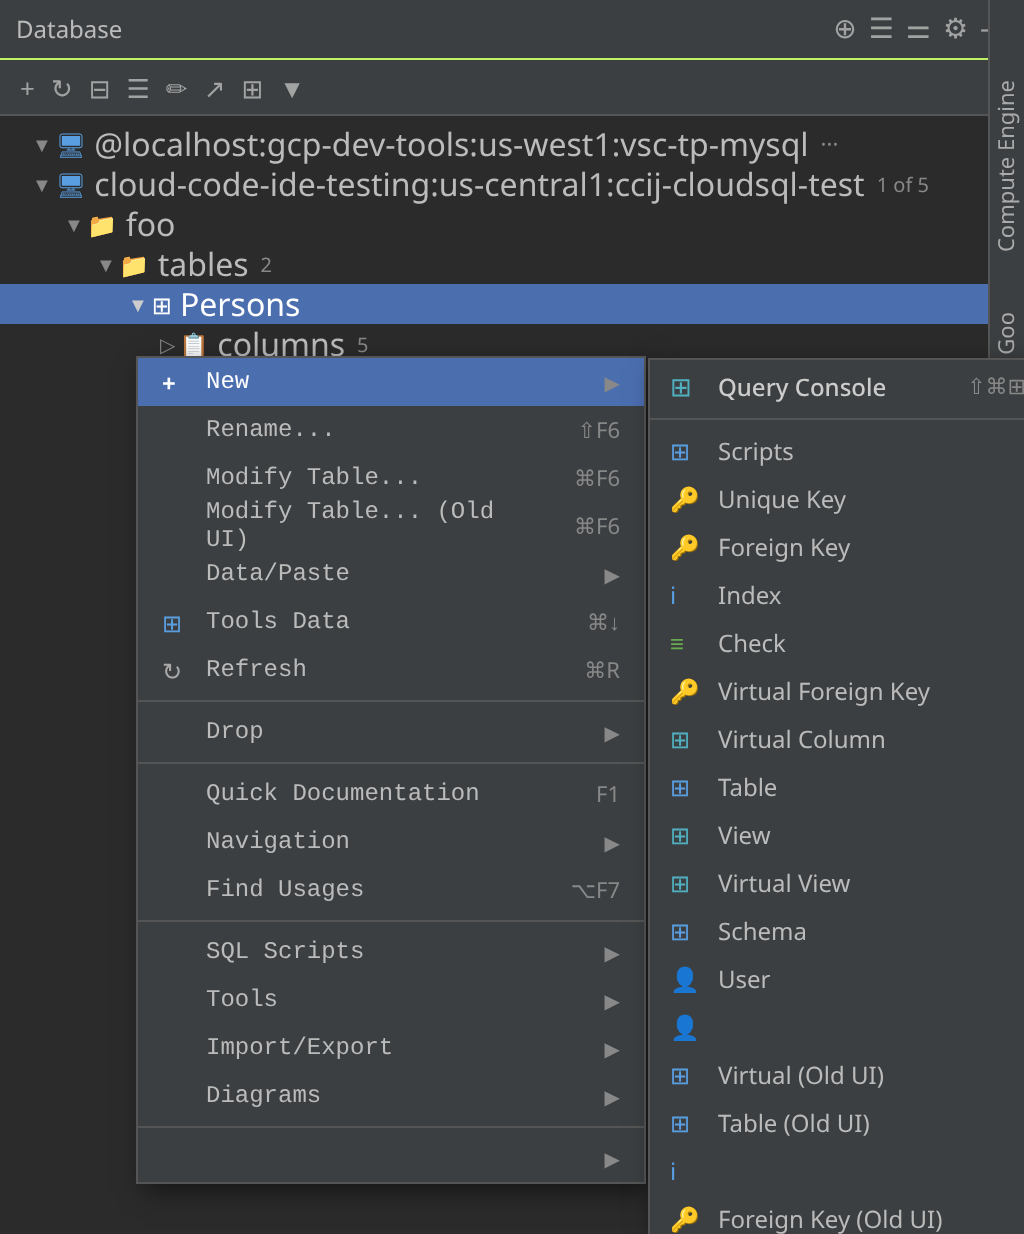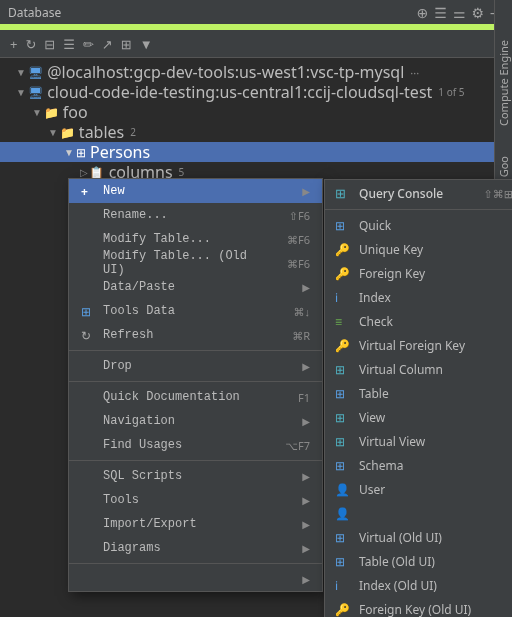--- a/index.html
+++ b/index.html
@@ -13,21 +13,21 @@
       overflow: hidden;
       position: relative;
     }
 
     
     .toolbar {
       display: flex;
       align-items: center;
       padding: 4px 8px;
       background: #3c3f41;
-      border-bottom: 6px solid #bef264;
+      border-bottom: 1px solid #bef264;
       height: 30px;
     }
     .toolbar-title {
       color: #bbbbbb;
       font-size: 12px;
       margin-right: auto;
     }
     .toolbar-icons {
       display: flex;
       gap: 6px;
@@ -401,21 +401,21 @@
         <span class="submenu-item-icon icon-cyan" style="margin-right:6px; font-size:13px;">⊞</span>
         <span>Query Console</span>
         <span class="submenu-query-shortcut">
           <span>⇧⌘⊞</span>
         </span>
       </div>
       <div class="submenu-separator"></div>
 
       <div class="submenu-item">
         <span class="submenu-item-icon icon-blue">⊞</span>
-        <span class="submenu-item-label">Quick</span>
+        <span class="submenu-item-label">Scripts</span>
       </div>
 
       <div class="submenu-item">
         <span class="submenu-item-icon icon-yellow">🔑</span>
         <span class="submenu-item-label">Unique Key</span>
       </div>
 
       <div class="submenu-item">
         <span class="submenu-item-icon icon-orange">🔑</span>
         <span class="submenu-item-label">Foreign Key</span>
@@ -475,21 +475,20 @@
         <span class="submenu-item-label">Virtual (Old UI)</span>
       </div>
 
       <div class="submenu-item">
         <span class="submenu-item-icon icon-blue">⊞</span>
         <span class="submenu-item-label">Table (Old UI)</span>
       </div>
 
       <div class="submenu-item">
         <span class="submenu-item-icon icon-blue">ℹ</span>
-        <span class="submenu-item-label">Index (Old UI)</span>
       </div>
 
       <div class="submenu-item">
         <span class="submenu-item-icon icon-orange">🔑</span>
         <span class="submenu-item-label">Foreign Key (Old UI)</span>
       </div>
 
     </div>
   </div>
 </div>

